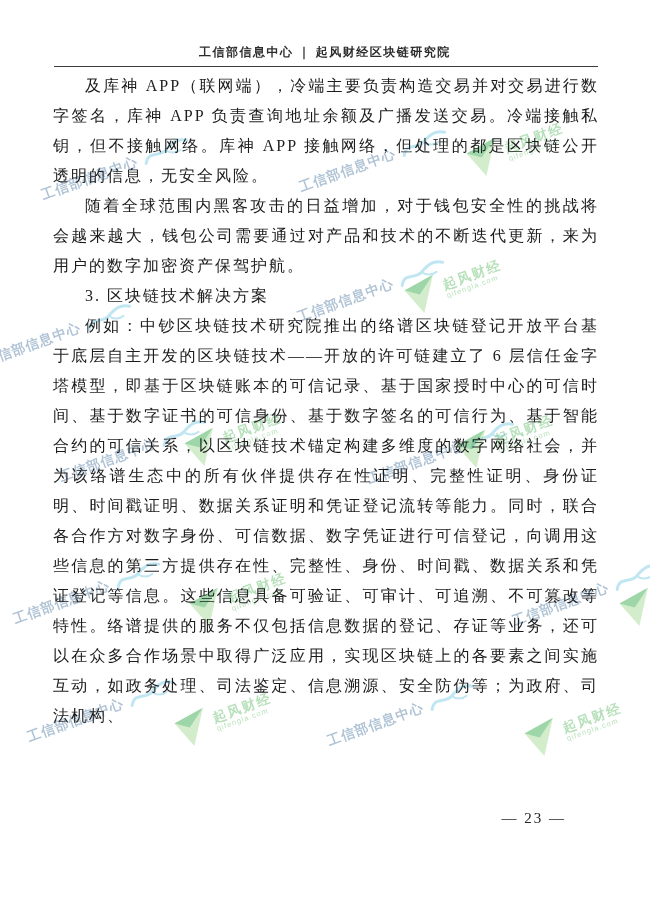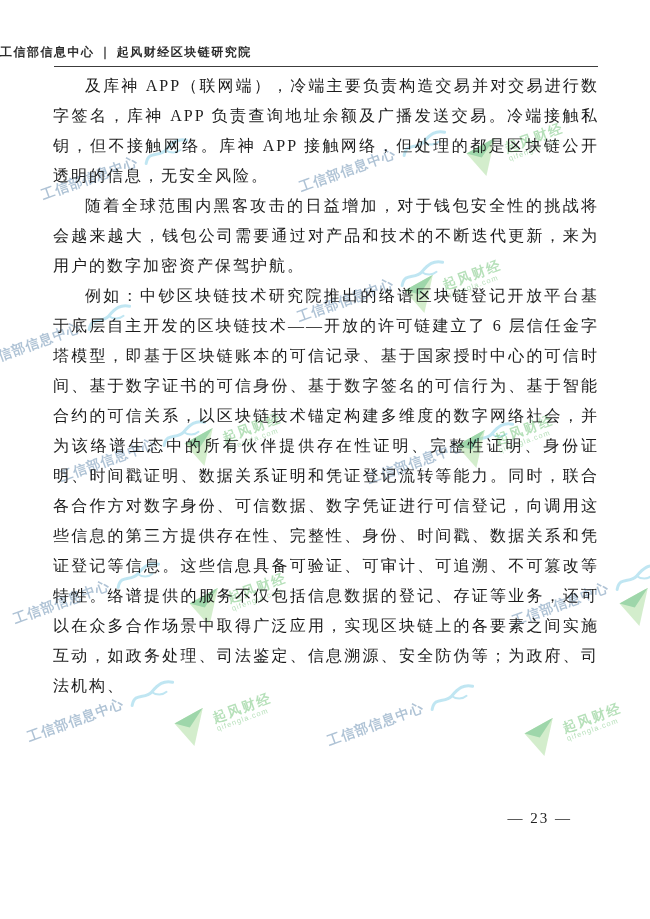--- a/index.html
+++ b/index.html
@@ -3,37 +3,37 @@
 <meta charset="utf-8">
 <style>
   html,body{margin:0;padding:0;background:#e8e8e8;}
   .page{
     position:relative;width:650px;height:919px;margin:0 auto;background:#ffffff;
     font-family:"Liberation Serif","DejaVu Serif",serif;overflow:hidden;
   }
   
   .header-title{
     position:absolute;top:44px;left:0;right:0;z-index:2;
-    text-align:left;font-size:12px;font-weight:bold;color:#2c2c2c;letter-spacing:1.5px;
+    text-align:center;font-size:12px;font-weight:bold;color:#2c2c2c;letter-spacing:1.5px;
   }
   .header-rule{
     position:absolute;top:66px;left:54px;right:52px;height:0;z-index:2;
     border-top:1.6px solid #3c3c3c;
   }
   
   .content{
     position:absolute;top:71px;left:53px;width:546px;z-index:2;
     font-size:16px;line-height:30px;color:#1c1c1c;letter-spacing:2px;
     text-align:justify;
   }
   .content p{margin:0;text-indent:2em;}
   .content p.heading{text-align:left;}
   
   .page-number{
-    position:absolute;top:810px;right:78px;z-index:2;
+    position:absolute;top:810px;right:84px;z-index:2;
     font-size:15px;color:#222;letter-spacing:2px;
   }
   
   .wm-layer{position:absolute;inset:0;z-index:1;pointer-events:none;}
   .wm{
     position:absolute;display:flex;align-items:center;gap:5px;white-space:nowrap;
     transform:rotate(-20deg);transform-origin:left center;
   }
   .wm-blue{opacity:.55;}
   .wm-blue .wm-blue-text{
@@ -259,18 +259,19 @@
       </span>
     </div>
   </div>
 
   <div class="header-title">工信部信息中心 ｜ 起风财经区块链研究院</div>
   <div class="header-rule"></div>
 
   <div class="content">
     <p>及库神 APP（联网端），冷端主要负责构造交易并对交易进行数字签名，库神 APP 负责查询地址余额及广播发送交易。冷端接触私钥，但不接触网络。库神 APP 接触网络，但处理的都是区块链公开透明的信息，无安全风险。</p>
     <p>随着全球范围内黑客攻击的日益增加，对于钱包安全性的挑战将会越来越大，钱包公司需要通过对产品和技术的不断迭代更新，来为用户的数字加密资产保驾护航。</p>
+    <p class="heading">3. 区块链技术解决方案</p>
     <p>例如：中钞区块链技术研究院推出的络谱区块链登记开放平台基于底层自主开发的区块链技术——开放的许可链建立了 6 层信任金字塔模型，即基于区块链账本的可信记录、基于国家授时中心的可信时间、基于数字证书的可信身份、基于数字签名的可信行为、基于智能合约的可信关系，以区块链技术锚定构建多维度的数字网络社会，并为该络谱生态中的所有伙伴提供存在性证明、完整性证明、身份证明、时间戳证明、数据关系证明和凭证登记流转等能力。同时，联合各合作方对数字身份、可信数据、数字凭证进行可信登记，向调用这些信息的第三方提供存在性、完整性、身份、时间戳、数据关系和凭证登记等信息。这些信息具备可验证、可审计、可追溯、不可篡改等特性。络谱提供的服务不仅包括信息数据的登记、存证等业务，还可以在众多合作场景中取得广泛应用，实现区块链上的各要素之间实施互动，如政务处理、司法鉴定、信息溯源、安全防伪等；为政府、司法机构、</p>
   </div>
 
   <div class="page-number">— 23 —</div>
 
 </div>
 
 </body></html>

